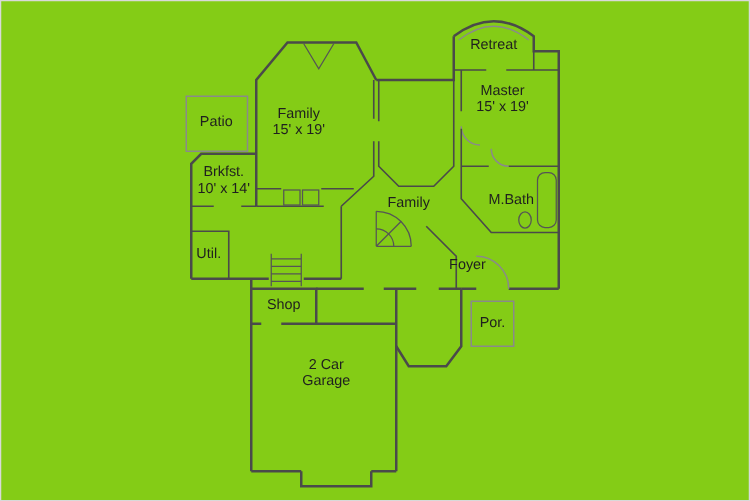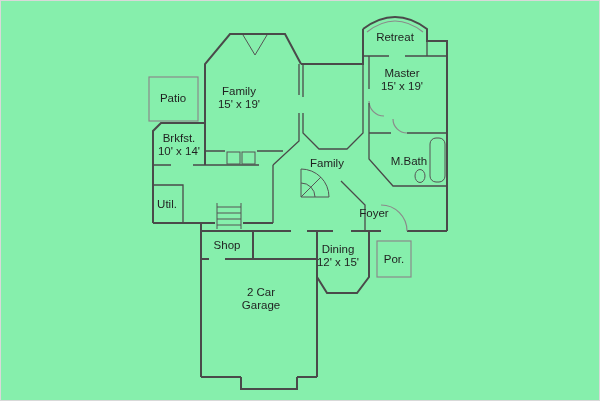--- a/index.html
+++ b/index.html
@@ -1,19 +1,19 @@
 <!DOCTYPE html>
 <html><head>
 <meta charset="utf-8">
 <style>
   html,body{margin:0;padding:0;background:#ffffff;}
   .screen{
     position:relative;
     width:600px;height:401px;
-    background:#86efac;
+    background:#84cc16;
     border:1px solid #d9d9d9;
     box-sizing:border-box;
     font-family:"Liberation Sans", sans-serif;
     overflow:hidden;
   }
   .plan{
     position:absolute;left:0;top:0;width:600px;height:401px;
   }
   .room-label{
     position:absolute;
@@ -123,24 +123,20 @@
   </div>
 
   <div class="room-label" style="left:373px;top:212px">
     <span>Foyer</span>
   </div>
 
   <div class="room-label" style="left:226px;top:244px">
     <span>Shop</span>
   </div>
 
-  <div class="room-label" style="left:337px;top:255px">
-    <span>Dining</span>
-    <span>12' x 15'</span>
-  </div>
 
   <div class="room-label" style="left:393px;top:258px">
     <span>Por.</span>
   </div>
 
   <div class="room-label" style="left:260px;top:298px">
     <span>2 Car</span>
     <span>Garage</span>
   </div>
 

